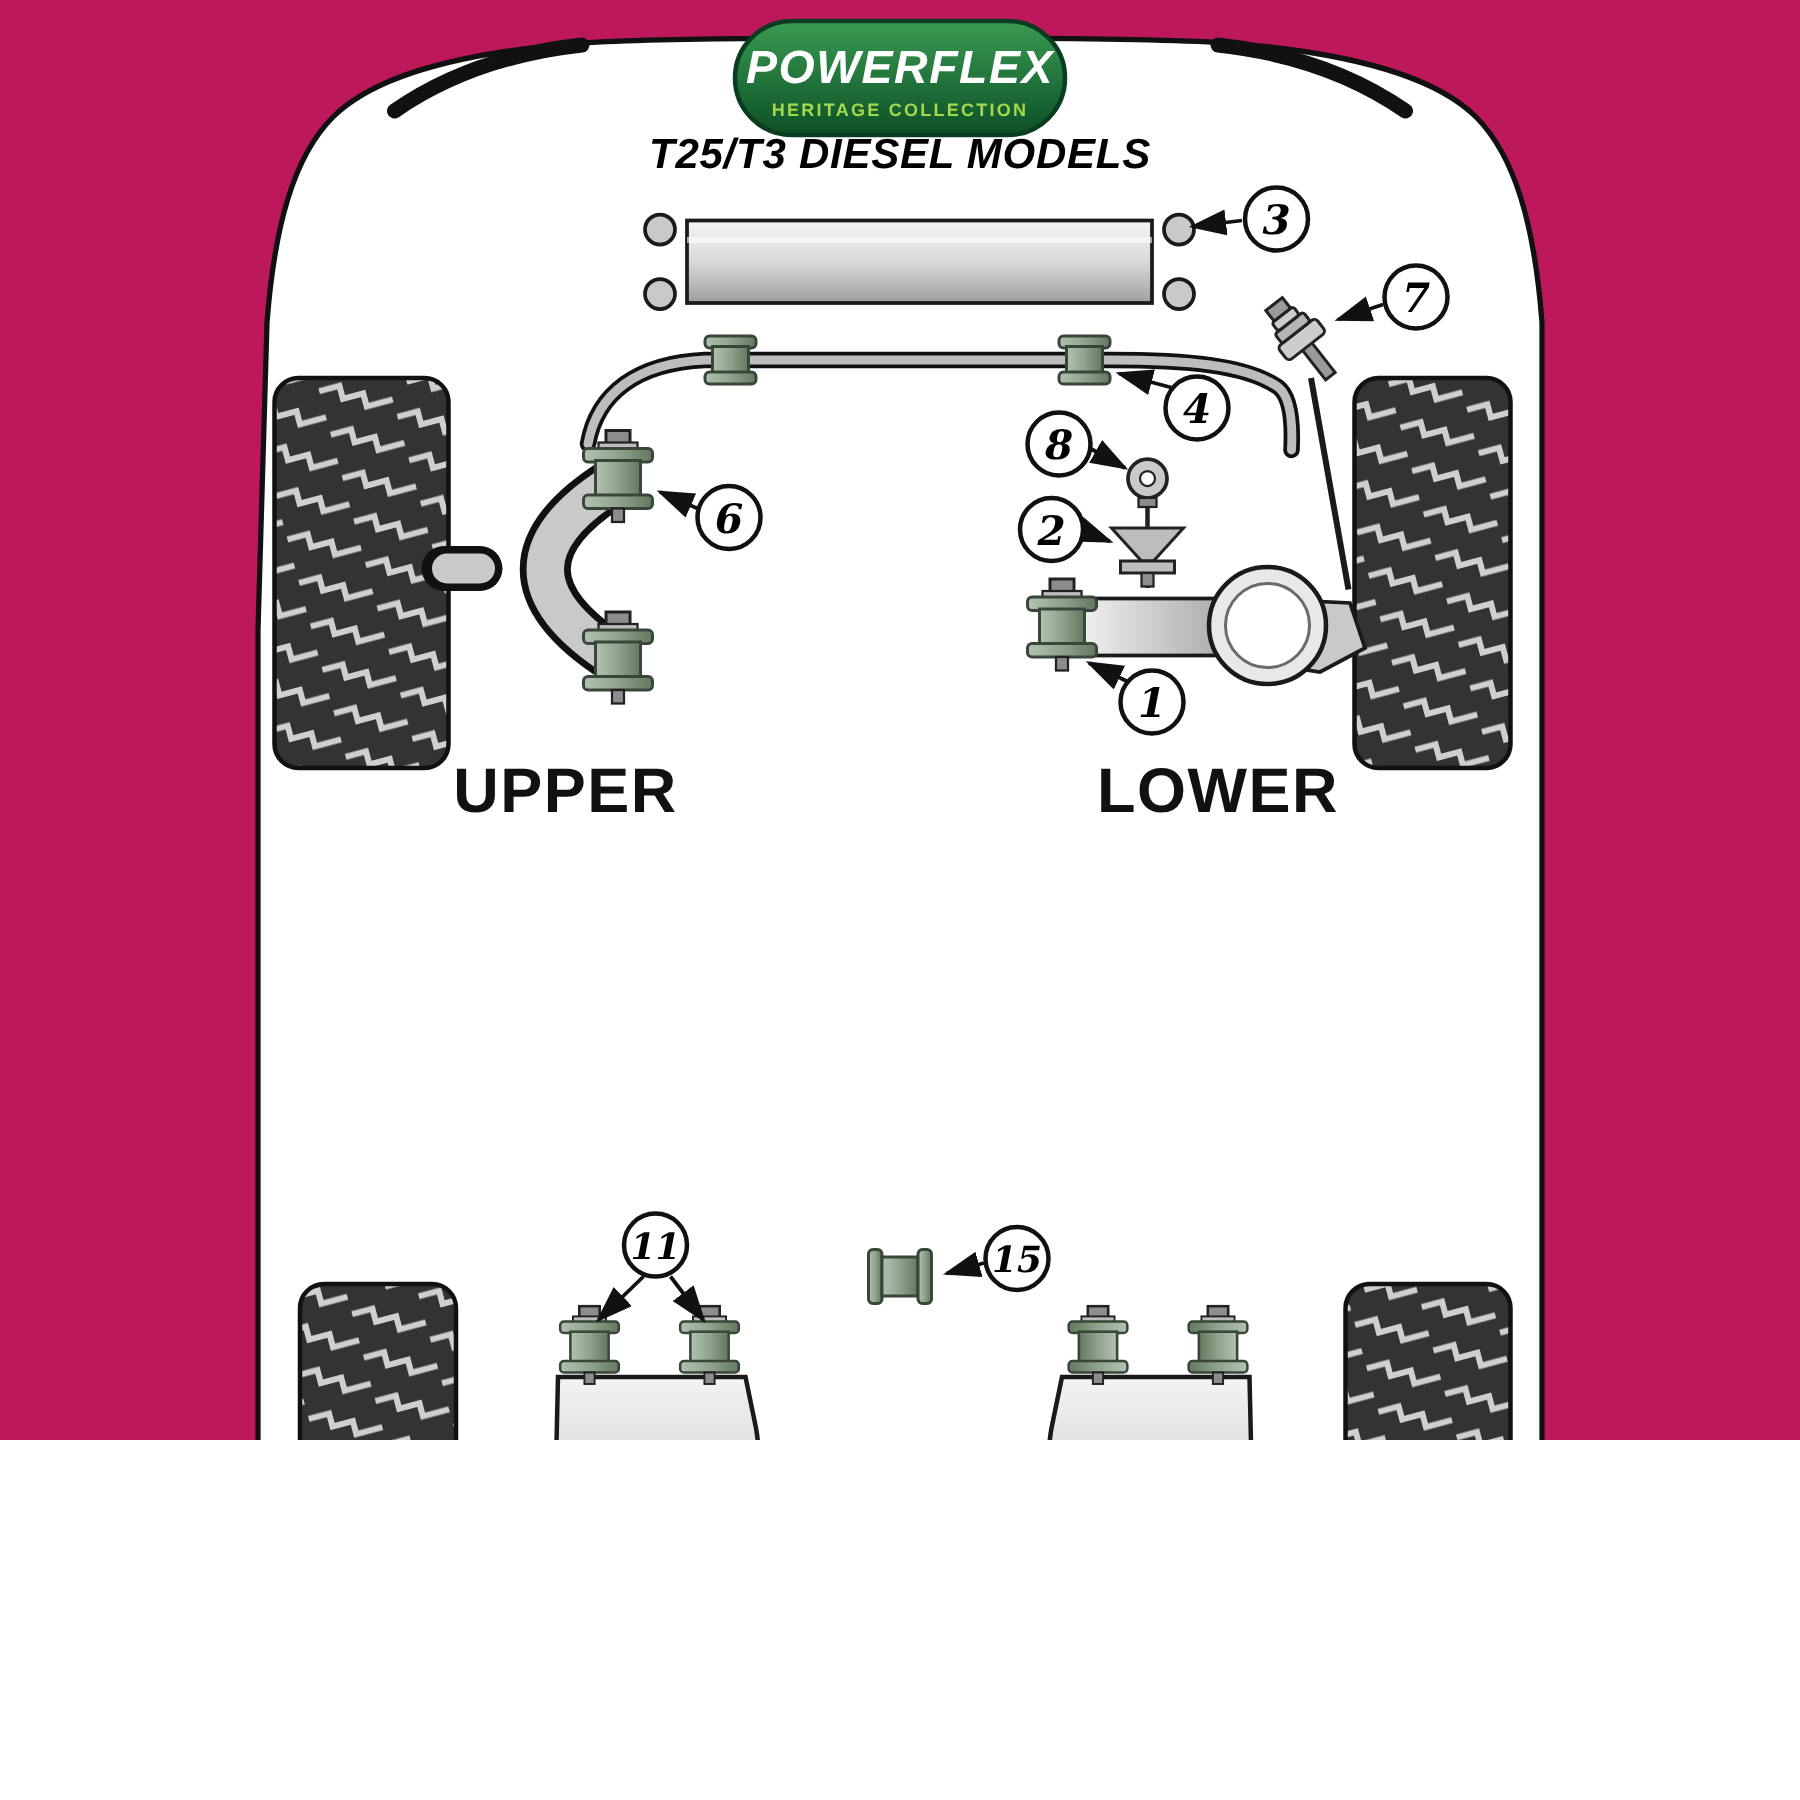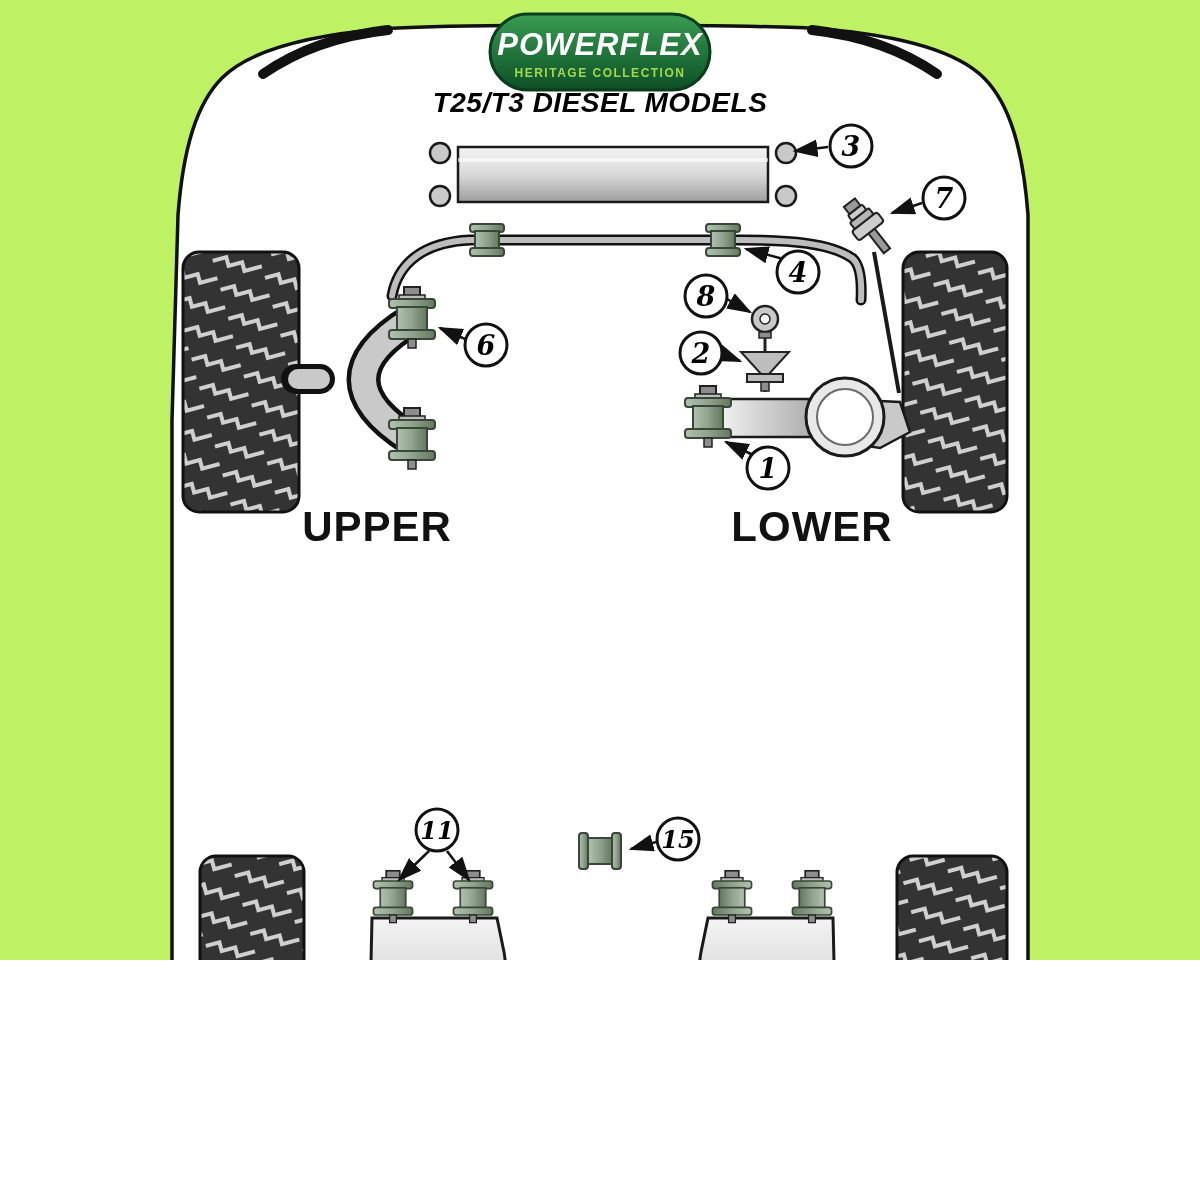--- a/index.html
+++ b/index.html
@@ -1,16 +1,16 @@
 <!DOCTYPE html>
 <html><head>
 <meta charset="utf-8">
 <style>
   html,body{margin:0;padding:0;background:#fff;}
-  .stage{position:relative;width:1200px;height:960px;background:#bef264;overflow:hidden;
+  .stage{position:relative;width:1200px;height:960px;background:#be185d;overflow:hidden;
          font-family:"Liberation Sans",sans-serif;text-align:center;}
   svg{position:absolute;inset:0;}
   text{user-select:none;}
   .brand-txt{font-family:"Liberation Sans",sans-serif;font-weight:bold;font-style:italic;
              fill:#ffffff;font-size:31px;letter-spacing:1px;}
   .collection-txt{font-family:"Liberation Sans",sans-serif;font-weight:bold;
              fill:#a5d84e;font-size:12px;letter-spacing:1.5px;}
   .title-txt{font-family:"Liberation Sans",sans-serif;font-weight:bold;font-style:italic;
              fill:#000;font-size:28px;letter-spacing:.5px;}
   .zone-txt{font-family:"Liberation Sans",sans-serif;font-weight:bold;fill:#111;font-size:42px;letter-spacing:1px;}

